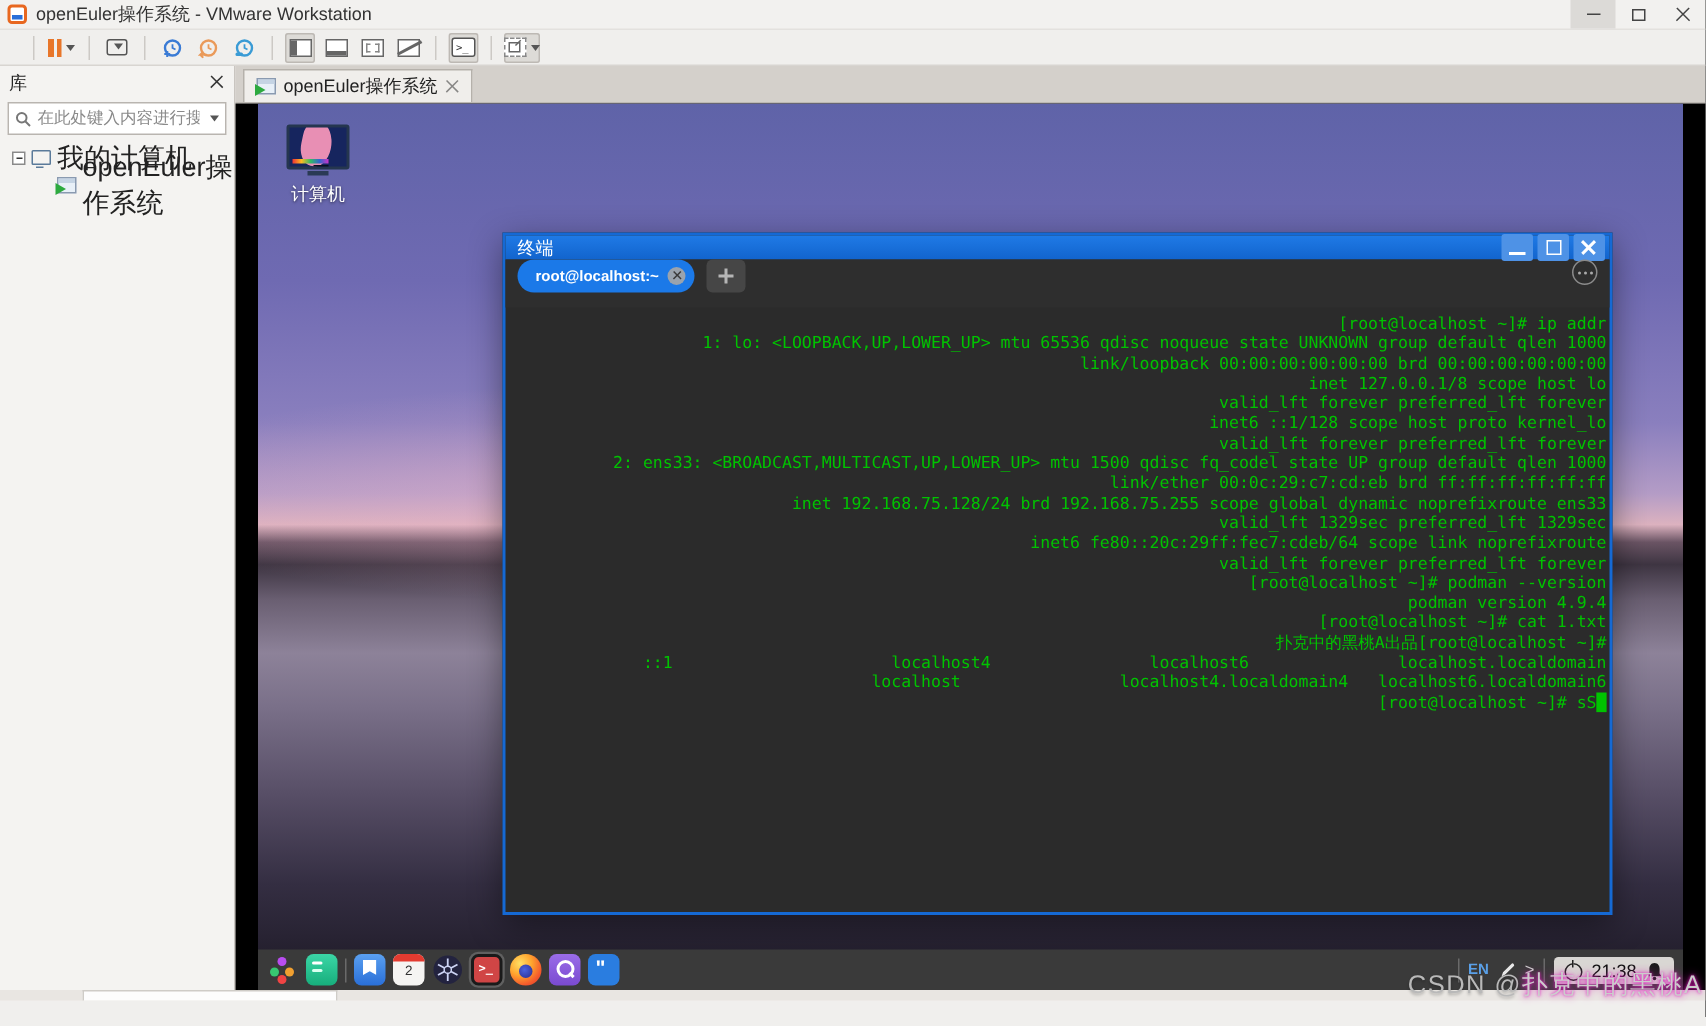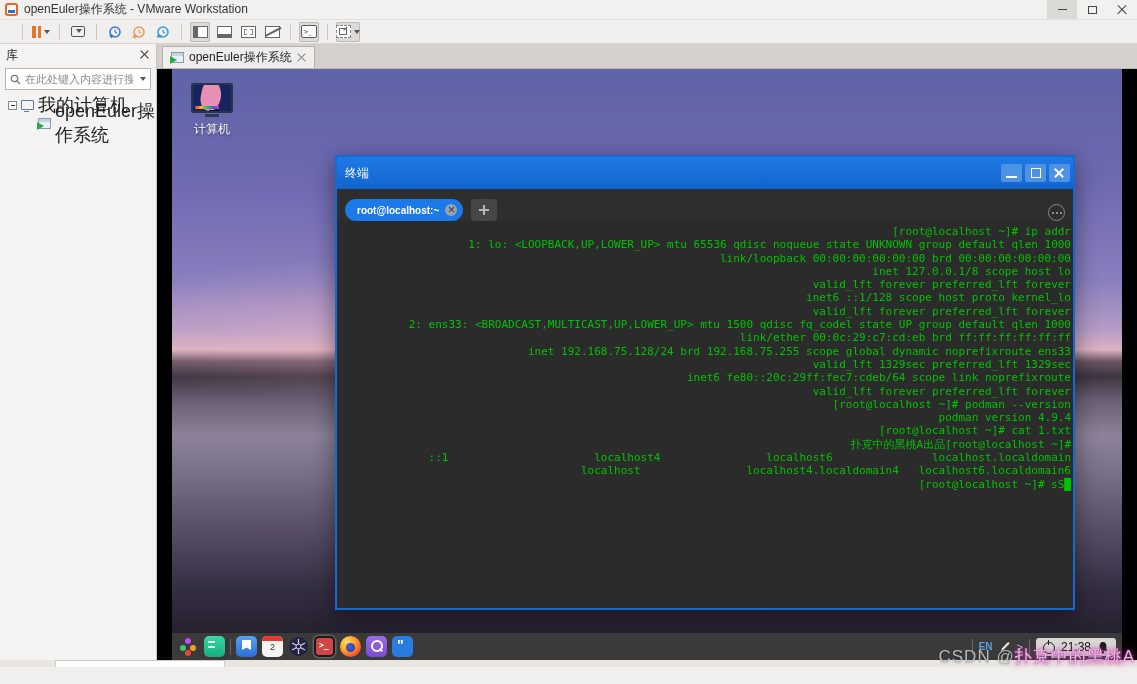--- a/index.html
+++ b/index.html
@@ -87,30 +87,30 @@
   .dicon .dlabel { display:block; margin-top:4px; color:#fff; font-size:12px; text-shadow:0 1px 2px rgba(0,0,0,.6); }
   .ico-pc { width:42px; height:30px; margin:0 auto; border:2px solid #25364f; border-radius:2px; background:#16255e; position:relative; overflow:hidden; }
   .ico-pc i { position:absolute; left:8px; top:-4px; width:20px; height:30px; background:#e88fb4; border-radius:40% 60% 50% 50%; transform:rotate(12deg); }
   .ico-pc b { position:absolute; left:2px; bottom:2px; width:24px; height:3px; background:linear-gradient(90deg,#e33,#fb2,#3b6,#36c,#c3c); }
   .ico-pc u { position:absolute; left:16px; bottom:-1px; width:10px; height:2px; background:#0a1020; }
   .pc-stand { width:14px; height:3px; background:#2a3a55; margin:1px auto 0; }
   .ico-bin { width:34px; height:34px; margin:0 auto; background:linear-gradient(180deg,#fdfdfb,#e9e7df); border-radius:3px 3px 5px 5px; clip-path:polygon(4% 0,96% 0,88% 100%,12% 100%); display:flex; align-items:center; justify-content:center; }
 
   
   .term { position:absolute; left:178px; top:86px; width:740px; height:455px; border:2px solid #1569d4; background:#2b2b2b; box-shadow:0 6px 22px rgba(0,0,0,.45); display:flex; flex-direction:column; }
-  .t-title { height:32px; background:linear-gradient(180deg,#1f7ae6,#1264cd); display:flex; align-items:center; padding:0 3px 0 8px; flex:none; }
+  .t-title { height:16px; background:linear-gradient(180deg,#1f7ae6,#1264cd); display:flex; align-items:center; padding:0 3px 0 8px; flex:none; }
   .t-title .t-name { color:#fff; font-size:12px; }
   .t-btns { margin-left:auto; display:flex; }
   .twc { width:21px; height:18px; background:#4e92e6; border-radius:2px; margin-left:3px; position:relative; }
   .twc.close { background:#4e92e6; }
   .twc.min::after { content:""; position:absolute; left:5px; right:5px; bottom:4px; height:2px; background:#fff; }
   .twc.max::after { content:""; position:absolute; left:6px; top:4px; width:8px; height:8px; border:1.5px solid #fff; }
   .twc.close::before,.twc.close::after { content:""; position:absolute; left:4px; top:8px; width:12px; height:1.8px; background:#fff; }
   .twc.close::before{transform:rotate(45deg);} .twc.close::after{transform:rotate(-45deg);}
-  .t-tabs { height:32px; background:#2e2e2e; display:flex; align-items:flex-end; padding:0 8px; gap:8px; flex:none; }
+  .t-tabs { height:32px; background:#2e2e2e; display:flex; align-items:flex-start; padding:0 8px; gap:8px; flex:none; }
   .t-tab { height:22px; background:#1b79e8; border-radius:12px; display:flex; align-items:center; gap:6px; padding:0 6px 0 12px; }
   .t-tab .t-tab-label { color:#fff; font-size:10px; font-weight:bold; }
   .t-tab-close { width:12px; height:12px; border-radius:50%; background:#9aa3ad; position:relative; }
   .t-tab-close::before,.t-tab-close::after { content:""; position:absolute; left:2.5px; top:5.3px; width:7px; height:1.2px; background:#3a3a3a; }
   .t-tab-close::before{transform:rotate(45deg);} .t-tab-close::after{transform:rotate(-45deg);}
   .t-new { width:26px; height:22px; background:#464646; border-radius:4px; position:relative; }
   .t-new::before { content:""; position:absolute; left:8px; top:10px; width:10px; height:1.6px; background:#b5b5b5; }
   .t-new::after { content:""; position:absolute; left:12.2px; top:5.8px; width:1.6px; height:10px; background:#b5b5b5; }
   .t-menu { margin-left:auto; width:17px; height:17px; border:1px solid #8a8a8a; border-radius:50%; position:relative; }
   .t-menu::after { content:""; position:absolute; left:3px; top:7px; width:2px; height:2px; border-radius:50%; background:#aaa; box-shadow:4px 0 0 #aaa, 8px 0 0 #aaa; }

